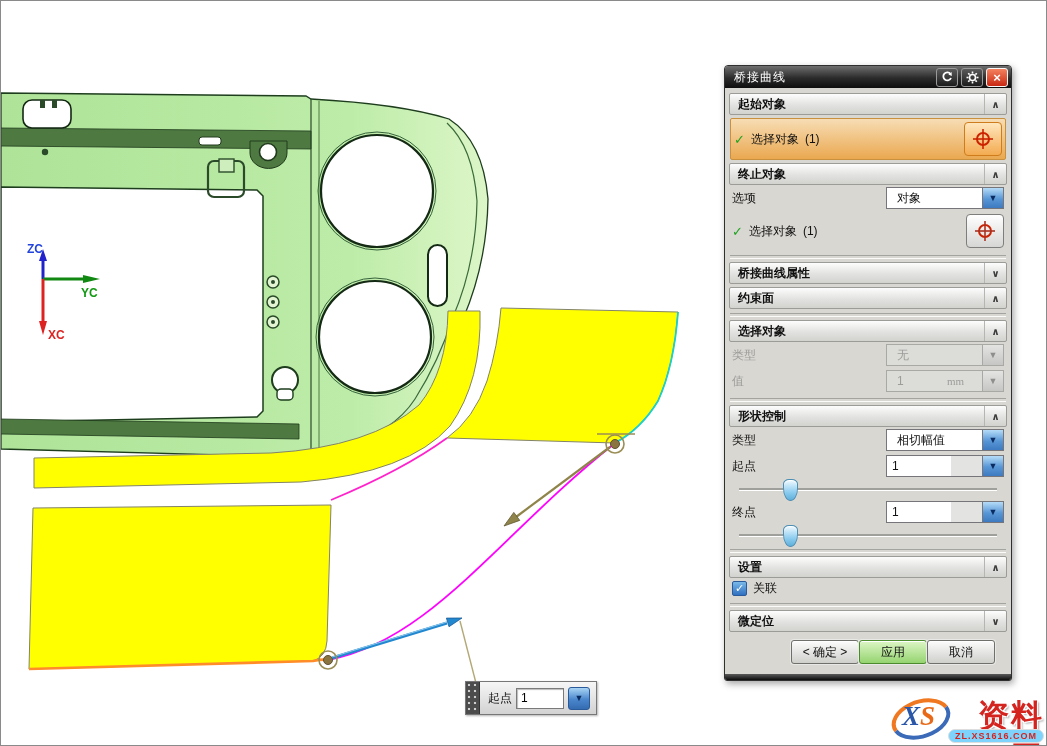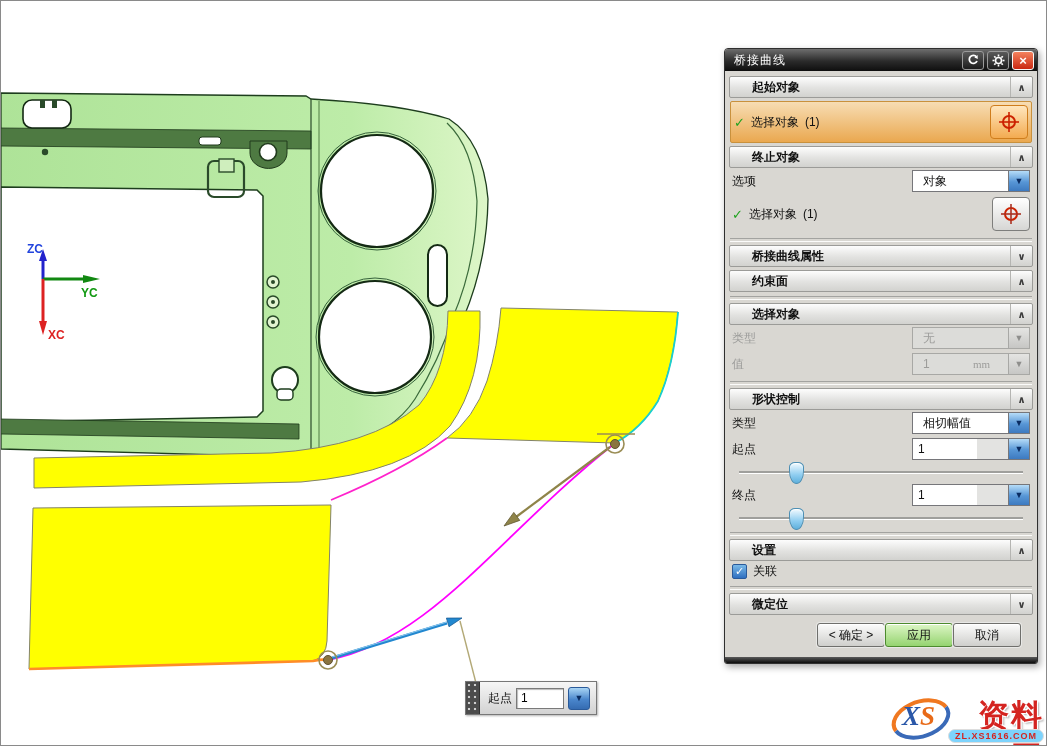--- a/index.html
+++ b/index.html
@@ -13,30 +13,30 @@
         background-image:radial-gradient(circle at 3px 3px,#cfcfcf 1px,rgba(0,0,0,0) 1.6px);background-size:6px 6px;}
   .mini-body{display:flex;align-items:center;padding:0 6px 0 8px;gap:4px;}
   .mini-label{font-size:12px;color:#111;}
   .mini-field{width:42px;height:19px;background:#fff;border:1px solid #7a7a7a;box-shadow:inset 1px 1px 1px #bbb;
         font-size:12px;display:flex;align-items:center;padding-left:4px;}
   .mini-arrow{width:20px;height:21px;border:1px solid #2a5a9a;border-radius:3px;
         background:linear-gradient(#a8d4f4,#4a86cc 55%,#356cb2);color:#0a2c62;font-size:9px;
         display:flex;align-items:center;justify-content:center;}
 
   
-  .dialog{position:absolute;left:723px;top:47px;width:314px;background:#d9d7d2;
+  .dialog{position:absolute;left:723px;top:64px;width:288px;background:#d9d7d2;
           border:1px solid #2f2f2f;border-radius:4px 4px 3px 3px;box-shadow:2px 3px 7px rgba(0,0,0,.35);box-sizing:border-box;}
   .titlebar{height:22px;display:flex;align-items:center;padding:0 3px 0 9px;border-radius:3px 3px 0 0;
             background:linear-gradient(#6e6e6e,#2b2b2b 55%,#0e0e0e);color:#fff;font-size:12px;}
   .titlebar .title{flex:1;letter-spacing:1px;}
   .tb-btn{width:20px;height:17px;margin-left:3px;display:flex;align-items:center;justify-content:center;
           background:linear-gradient(#5a5a5a,#1c1c1c);border:1px solid #9a9a9a;border-radius:3px;color:#fff;}
   .tb-btn.close{background:linear-gradient(#f4825e,#c92812);border-color:#f8f8f8;font-size:13px;font-weight:bold;line-height:1;}
   .dlg-body{padding:2px 4px 3px;}
-  .sec-header{height:20px;margin-top:3px;display:flex;align-items:center;padding-left:22px;
+  .sec-header{height:20px;margin-top:3px;display:flex;align-items:center;padding-left:8px;
               background:linear-gradient(#fdfdfd,#e2e2e0 55%,#d2d2cf);border:1px solid #9b9b98;border-radius:2px;
               font-size:12px;font-weight:bold;color:#101010;}
   .sec-header .chev{margin-left:auto;width:21px;align-self:stretch;display:flex;align-items:center;justify-content:center;
               border-left:1px solid #b5b5b2;color:#3c3c3c;font-size:10px;}
   .sep{height:2px;border-top:1px solid #a3a3a0;border-bottom:1px solid #fbfbfa;margin:4px 1px 1px;}
   .row{display:flex;align-items:center;padding:2px 3px;font-size:12px;color:#111;}
   .row.h38{height:36px;}
   .check{color:#1fa31f;font-weight:bold;margin-right:6px;font-size:13px;}
   .sel-active{margin:3px 1px;border:1px solid #c9913d;border-radius:2px;
               background:linear-gradient(#f7ddb4,#eaa850);}

